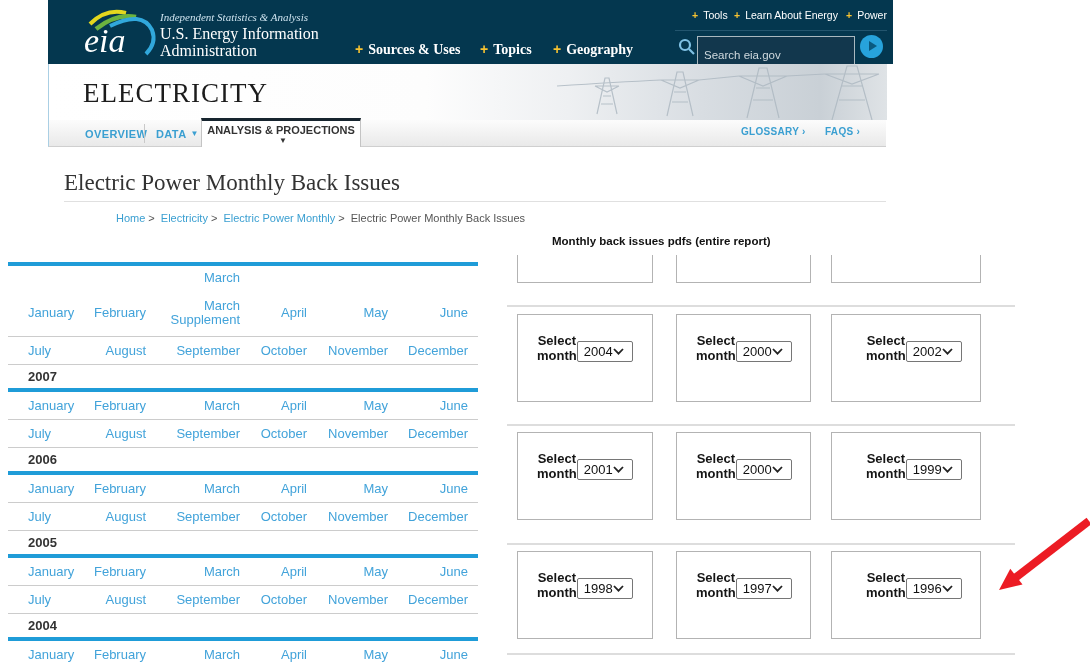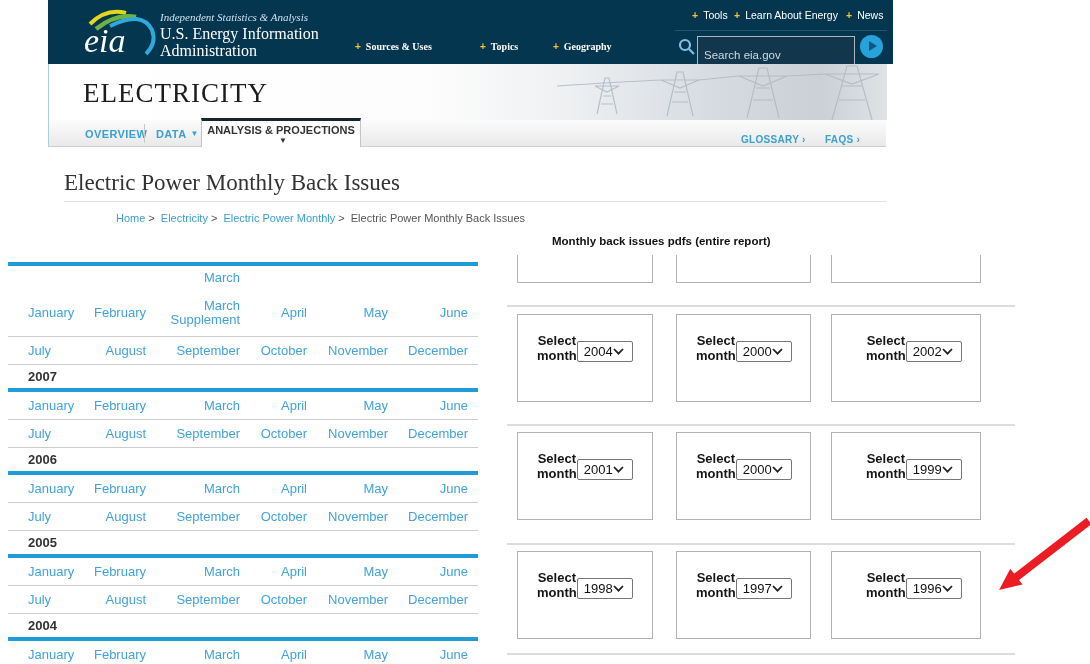--- a/index.html
+++ b/index.html
@@ -7,21 +7,21 @@
           font-family:"Liberation Sans",sans-serif;}
 
   
   .hdr{position:absolute;left:48px;top:0;width:845px;height:64px;background:#04374f;}
   .logo-svg{position:absolute;left:28px;top:2px;}
   .tagline{position:absolute;left:112px;top:11px;font-family:"Liberation Serif",serif;
            font-style:italic;font-size:11px;color:#cde2ee;}
   .orgname{position:absolute;left:112px;top:25px;font-family:"Liberation Serif",serif;
            font-size:16px;line-height:17px;color:#fff;}
   .hnav{position:absolute;top:41px;font-family:"Liberation Serif",serif;font-weight:bold;
-        font-size:10px;color:#fff;cursor:pointer;white-space:nowrap;}
+        font-size:14px;color:#fff;cursor:pointer;white-space:nowrap;}
   .hnav1{left:307px}.hnav2{left:432px}.hnav3{left:505px}
   .plus{color:#f7c331;font-family:"Liberation Sans",sans-serif;font-weight:bold;margin-right:5px;}
   .htop{position:absolute;top:9px;font-size:10.5px;color:#fff;cursor:pointer;white-space:nowrap;}
   .htop1{left:644px}.htop2{left:686px}.htop3{left:798px}
   .hsep{position:absolute;left:627px;top:30px;width:212px;height:1px;background:#23556e;}
   .hsearch-icon{position:absolute;left:630px;top:38px;}
   .hsearch{position:absolute;left:649px;top:36px;width:158px;height:38px;background:#12374d;
            border:1px solid #a9b8bf;color:#dfe8ec;padding:0 6px;font-size:11.5px;box-sizing:border-box;
            font-family:"Liberation Sans",sans-serif;}
   .hsearch::placeholder{color:#cfd9de;opacity:1;}
@@ -42,21 +42,21 @@
           background:linear-gradient(#fcfcfc,#e9e9e9);border-bottom:1px solid #cfcfcf;box-sizing:border-box;}
   .tab{position:absolute;top:0;height:27px;display:flex;align-items:center;font-size:11px;
        color:#3a9fd1;letter-spacing:.4px;cursor:pointer;font-weight:bold;white-space:nowrap;}
   .tab-overview{left:36px}.tab-data{left:107px}
   .tabsep{position:absolute;left:95px;top:4px;height:19px;width:1px;background:#c9c9c9;}
   .tab-active{position:absolute;left:152px;top:-2px;width:160px;height:29px;background:#fff;
        border:1px solid #c4c4c4;border-top:3px solid #16242e;border-bottom:none;display:flex;
        align-items:center;justify-content:center;font-size:11px;font-weight:bold;color:#333;
        cursor:pointer;box-sizing:border-box;white-space:nowrap;flex-direction:column;}
   .caret{font-size:8px;margin-left:4px;}
-  .tab-right{position:absolute;top:8px;height:23px;display:flex;align-items:center;font-size:10px;
+  .tab-right{position:absolute;top:0;height:23px;display:flex;align-items:center;font-size:10px;
        font-weight:bold;color:#3a9fd1;cursor:pointer;letter-spacing:.3px;white-space:nowrap;}
   .tr-glossary{left:692px}.tr-faqs{left:776px}
 
   
   .ptitle{position:absolute;left:64px;top:170px;font-family:"Liberation Serif",serif;
           font-size:23px;color:#333;}
   .title-rule{position:absolute;left:64px;top:201px;width:822px;height:1px;background:#e0e0e0;}
   .crumbs{position:absolute;left:72px;top:212px;font-size:11px;color:#555;padding-left:44px;}
   .crumbs a{color:#3a9fd1;text-decoration:none;cursor:pointer;}
   .csep{color:#555;margin:0 3px;}
@@ -111,21 +111,21 @@
       <div>U.S. Energy Information</div>
       <div>Administration</div>
     </div>
 
     <span class="hnav hnav1"><span class="plus">+</span><span>Sources &amp; Uses</span></span>
     <span class="hnav hnav2"><span class="plus">+</span><span>Topics</span></span>
     <span class="hnav hnav3"><span class="plus">+</span><span>Geography</span></span>
 
     <span class="htop htop1"><span class="plus">+</span><span>Tools</span></span>
     <span class="htop htop2"><span class="plus">+</span><span>Learn About Energy</span></span>
-    <span class="htop htop3"><span class="plus">+</span><span>News</span></span>
+    <span class="htop htop3"><span class="plus">+</span><span>Power</span></span>
 
     <div class="hsep"></div>
 
     <svg class="hsearch-icon" width="18" height="18" viewBox="0 0 18 18">
       <circle cx="7" cy="7" r="5" stroke="#7fc1e4" stroke-width="2.2" fill="none"></circle>
       <line x1="11" y1="11" x2="16" y2="16" stroke="#7fc1e4" stroke-width="2.2"></line>
     </svg>
     <input class="hsearch" type="text" placeholder="Search eia.gov" style="">
     <div class="hgo">
         <div class="tri"></div>

